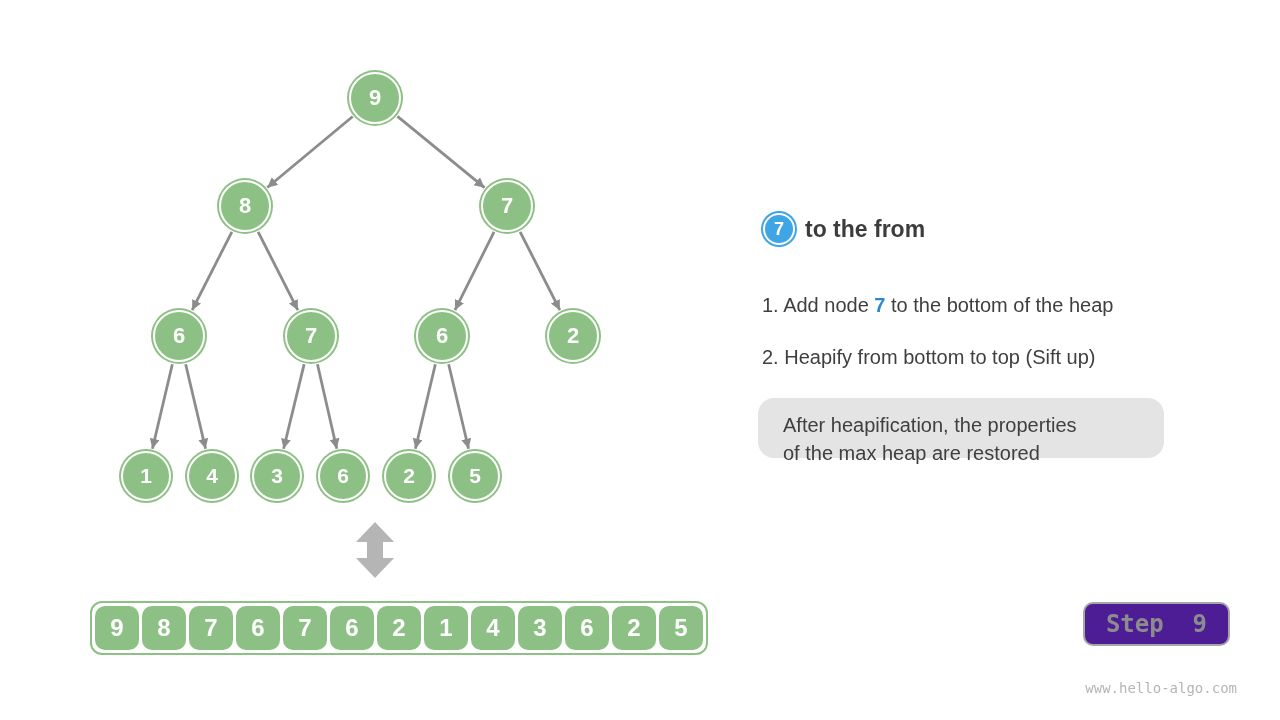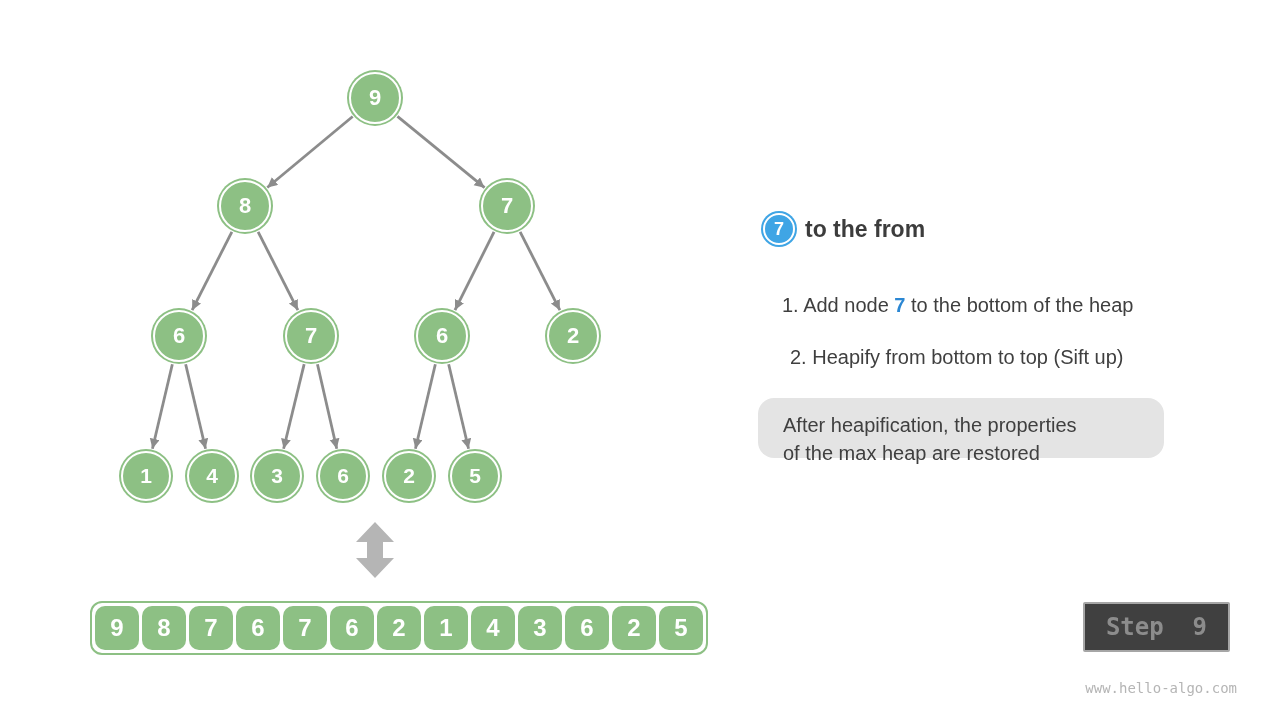--- a/index.html
+++ b/index.html
@@ -53,23 +53,23 @@
     position:absolute;left:90px;top:601px;
     box-sizing:border-box;border:2px solid var(--green);border-radius:12px;
     padding:3px;display:flex;gap:3px;background:#ffffff;
   }
   .cell{
     width:44px;height:44px;border-radius:10px;background:var(--green);
     display:flex;align-items:center;justify-content:center;
     color:#ffffff;font-weight:bold;font-size:24px;
   }
   .step-button{
-    position:absolute;left:1083px;top:602px;width:147px;height:50px;
-    box-sizing:border-box;background:#404040;border:2px solid var(--step-border);
-    border-radius:2px;display:flex;align-items:center;justify-content:center;
+    position:absolute;left:1083px;top:602px;width:147px;height:44px;
+    box-sizing:border-box;background:#4c1d95;border:2px solid var(--step-border);
+    border-radius:10px;display:flex;align-items:center;justify-content:center;
     font-family:"DejaVu Sans Mono",monospace;font-weight:bold;font-size:24px;
     color:var(--step-text);white-space:pre;
   }
   .footer-url{
     position:absolute;right:43px;bottom:24px;
     font-family:"DejaVu Sans Mono",monospace;font-size:14px;color:var(--footer);margin-left:32px;
   }
 </style>
 </head>
 <body>
@@ -183,28 +183,28 @@
       </div>
     </div>
 
   <div class="title-row">
     <span class="badge">
         <span>7</span>
       </span>
     <span>to the from</span>
   </div>
 
-  <div class="step-line" style="top:294px;margin-left:20px;">
+  <div class="step-line" style="top:294px;">
     <span>1.</span>
     <span>Add node</span>
     <span class="hl">7</span>
     <span>to the bottom of the heap</span>
   </div>
 
-  <div class="step-line" style="top:346px;margin-left:28px;">
+  <div class="step-line" style="top:346px;">
     <span>2.</span>
     <span>Heapify from bottom to top (Sift up)</span>
   </div>
 
   <div class="note-box">
     <div>After heapification, the properties</div>
     <div>of the max heap are restored</div>
   </div>
 
   <div class="step-button">Step  9</div>

